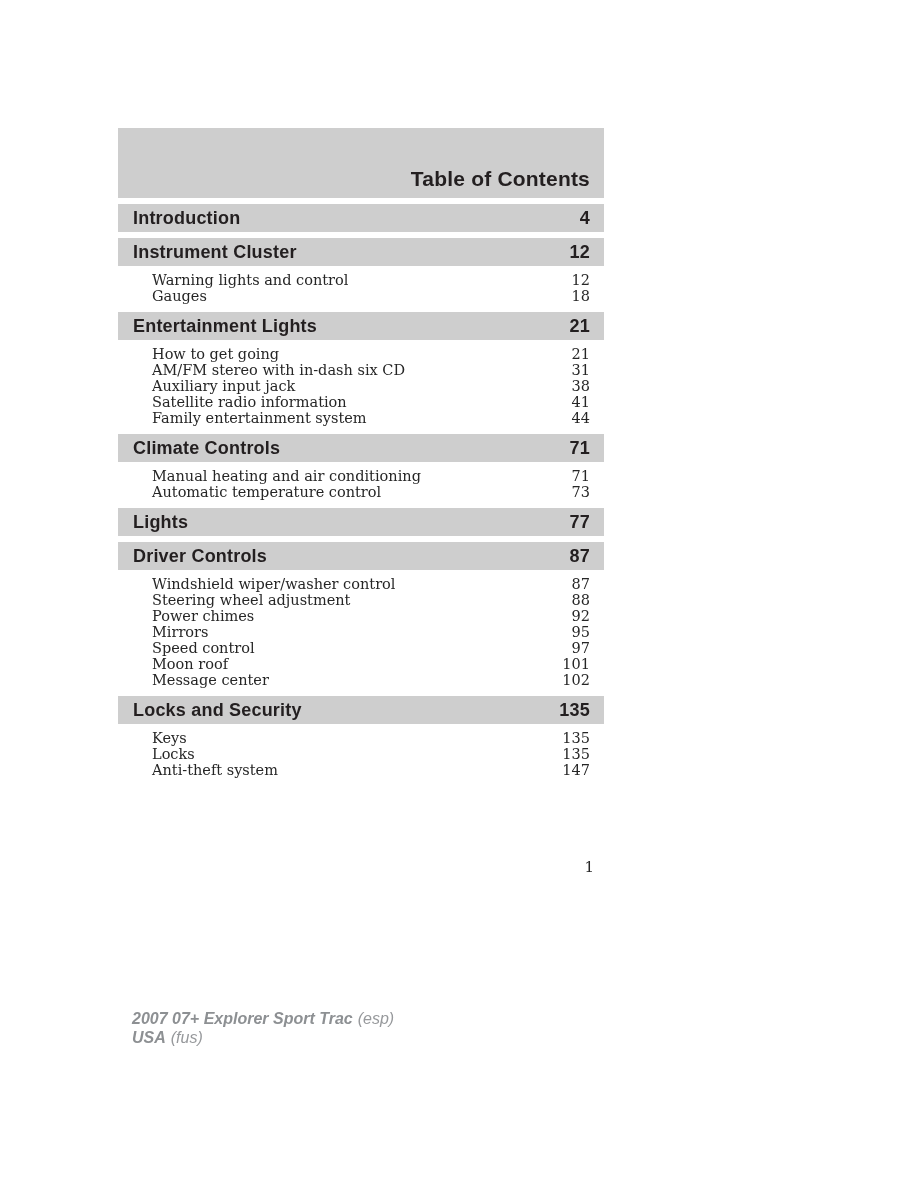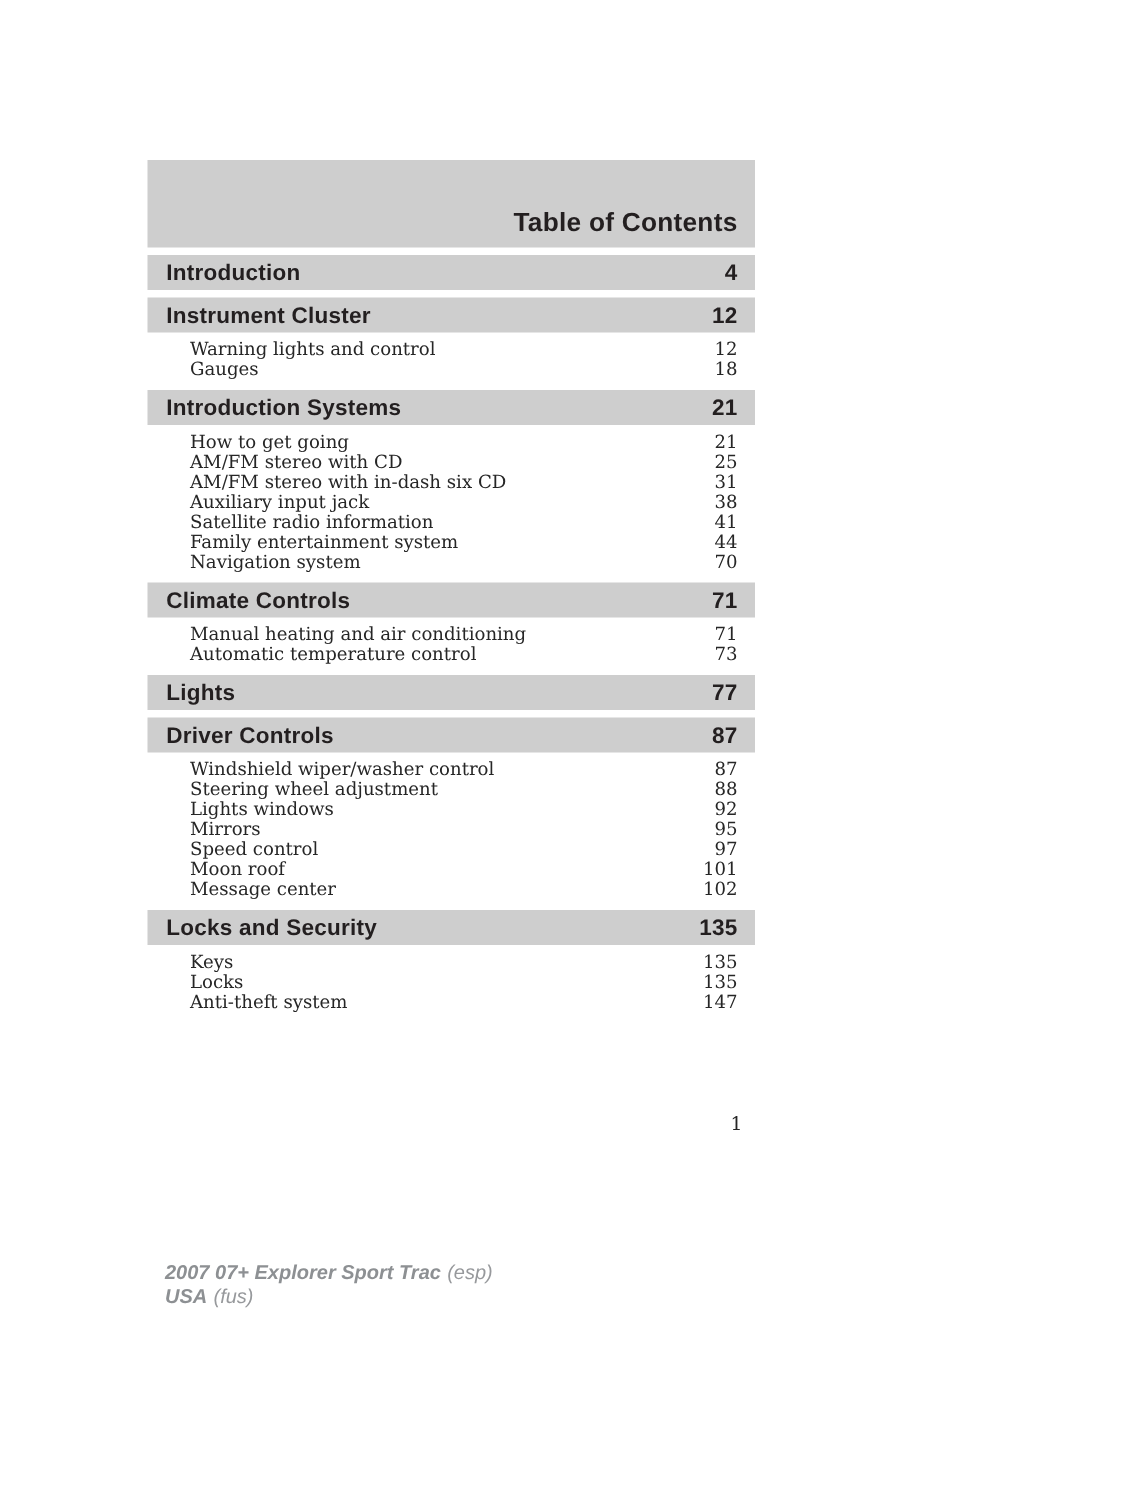--- a/index.html
+++ b/index.html
@@ -111,52 +111,44 @@
           <div class="item-row">
             <span>Warning lights and control</span>
             <span>12</span>
           </div>
           <div class="item-row">
             <span>Gauges</span>
             <span>18</span>
           </div>
         </div>
         <div class="section-bar">
-          <span>Introduction Systems</span>
+          <span>Entertainment Lights</span>
           <span>21</span>
         </div>
         <div class="item-list">
           <div class="item-row">
             <span>How to get going</span>
             <span>21</span>
           </div>
           <div class="item-row">
-            <span>AM/FM stereo with CD</span>
-            <span>25</span>
-          </div>
-          <div class="item-row">
             <span>AM/FM stereo with in-dash six CD</span>
             <span>31</span>
           </div>
           <div class="item-row">
             <span>Auxiliary input jack</span>
             <span>38</span>
           </div>
           <div class="item-row">
             <span>Satellite radio information</span>
             <span>41</span>
           </div>
           <div class="item-row">
             <span>Family entertainment system</span>
             <span>44</span>
           </div>
-          <div class="item-row">
-            <span>Navigation system</span>
-            <span>70</span>
-          </div>
         </div>
         <div class="section-bar">
           <span>Climate Controls</span>
           <span>71</span>
         </div>
         <div class="item-list">
           <div class="item-row">
             <span>Manual heating and air conditioning</span>
             <span>71</span>
           </div>
@@ -176,21 +168,21 @@
         <div class="item-list">
           <div class="item-row">
             <span>Windshield wiper/washer control</span>
             <span>87</span>
           </div>
           <div class="item-row">
             <span>Steering wheel adjustment</span>
             <span>88</span>
           </div>
           <div class="item-row">
-            <span>Lights windows</span>
+            <span>Power chimes</span>
             <span>92</span>
           </div>
           <div class="item-row">
             <span>Mirrors</span>
             <span>95</span>
           </div>
           <div class="item-row">
             <span>Speed control</span>
             <span>97</span>
           </div>

